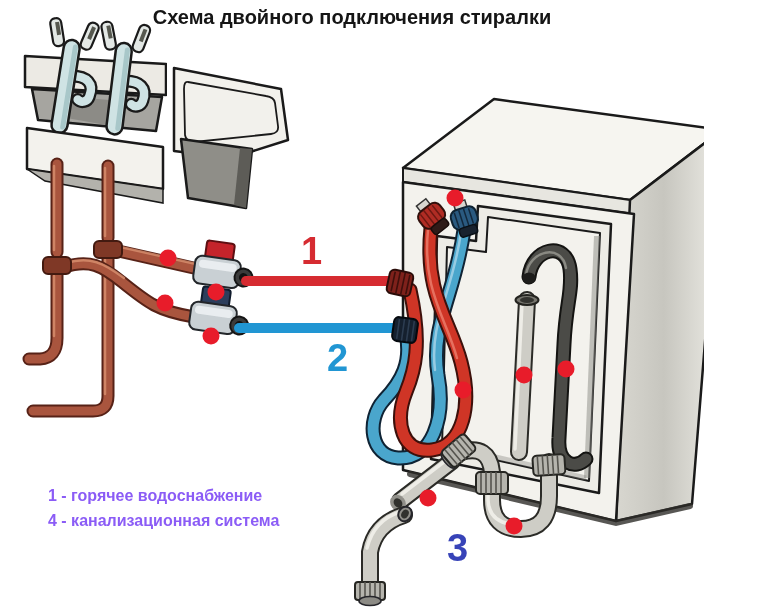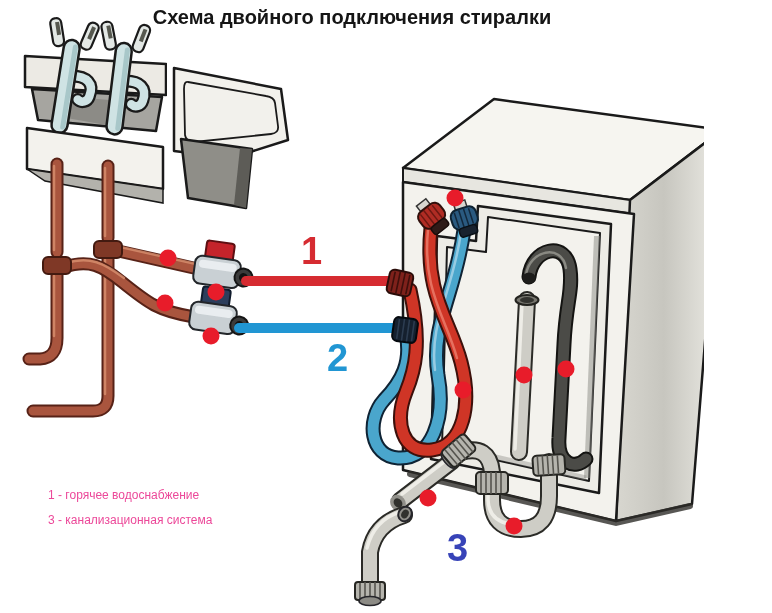--- a/index.html
+++ b/index.html
@@ -9,21 +9,21 @@
   }
   .title{
     position:absolute;top:6px;left:0;width:100%;text-align:center;
     font-size:20px;font-weight:bold;color:#151515;letter-spacing:0px;
   }
   .num{position:absolute;font-weight:bold;font-size:38px;line-height:1;}
   .num-hot{left:301px;top:232px;color:var(--hot);}
   .num-cold{left:327px;top:339px;color:var(--cold);}
   .num-sewer{left:447px;top:529px;color:var(--sewer);}
   .legend{
-    position:absolute;left:48px;top:483px;font-size:12px;font-weight:normal;color:#ec4899;
+    position:absolute;left:48px;top:483px;font-size:16px;font-weight:bold;color:#8b5cf6;
   }
   .legend div{line-height:25px;white-space:nowrap;}
   svg{position:absolute;left:0;top:0;}
   
   .pipe-o{fill:none;stroke:#572217;stroke-width:13;stroke-linecap:round;stroke-linejoin:round;}
   .pipe-i{fill:none;stroke:var(--copper);stroke-width:9;stroke-linecap:round;stroke-linejoin:round;}
   .pipe-h{fill:none;stroke:#d8906f;stroke-width:2.5;stroke-linecap:round;opacity:.8;}
   .gray-o{fill:none;stroke:#2b2b27;stroke-width:18;stroke-linecap:round;}
   .gray-i{fill:none;stroke:#cecdc6;stroke-width:14;stroke-linecap:round;}
   .gray-h{fill:none;stroke:#f3f2ec;stroke-width:3.5;stroke-linecap:round;opacity:.85;}
@@ -257,15 +257,15 @@
         <circle cx="514" cy="526" r="8.5" fill="var(--marker)"></circle>
       </g>
   </svg>
 
   <div class="num num-hot">1</div>
   <div class="num num-cold">2</div>
   <div class="num num-sewer">3</div>
 
   <div class="legend">
     <div>1 - горячее водоснабжение</div>
-    <div>3 - канализационная система</div>
+    <div>4 - канализационная система</div>
   </div>
 </div>
 
 </body></html>

